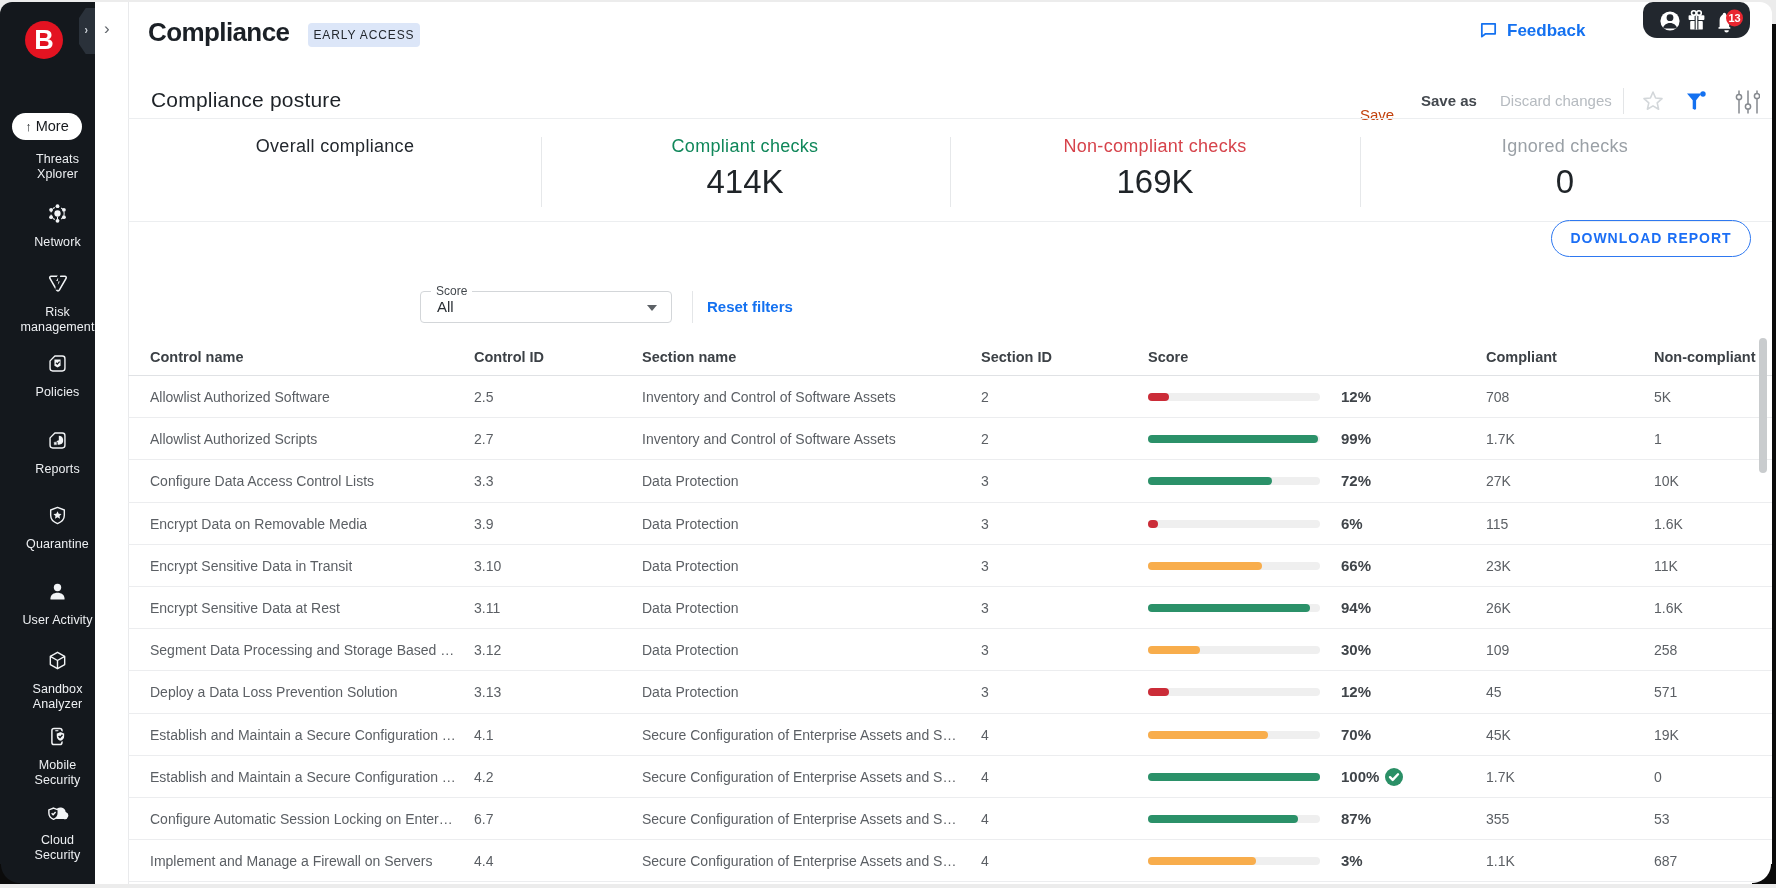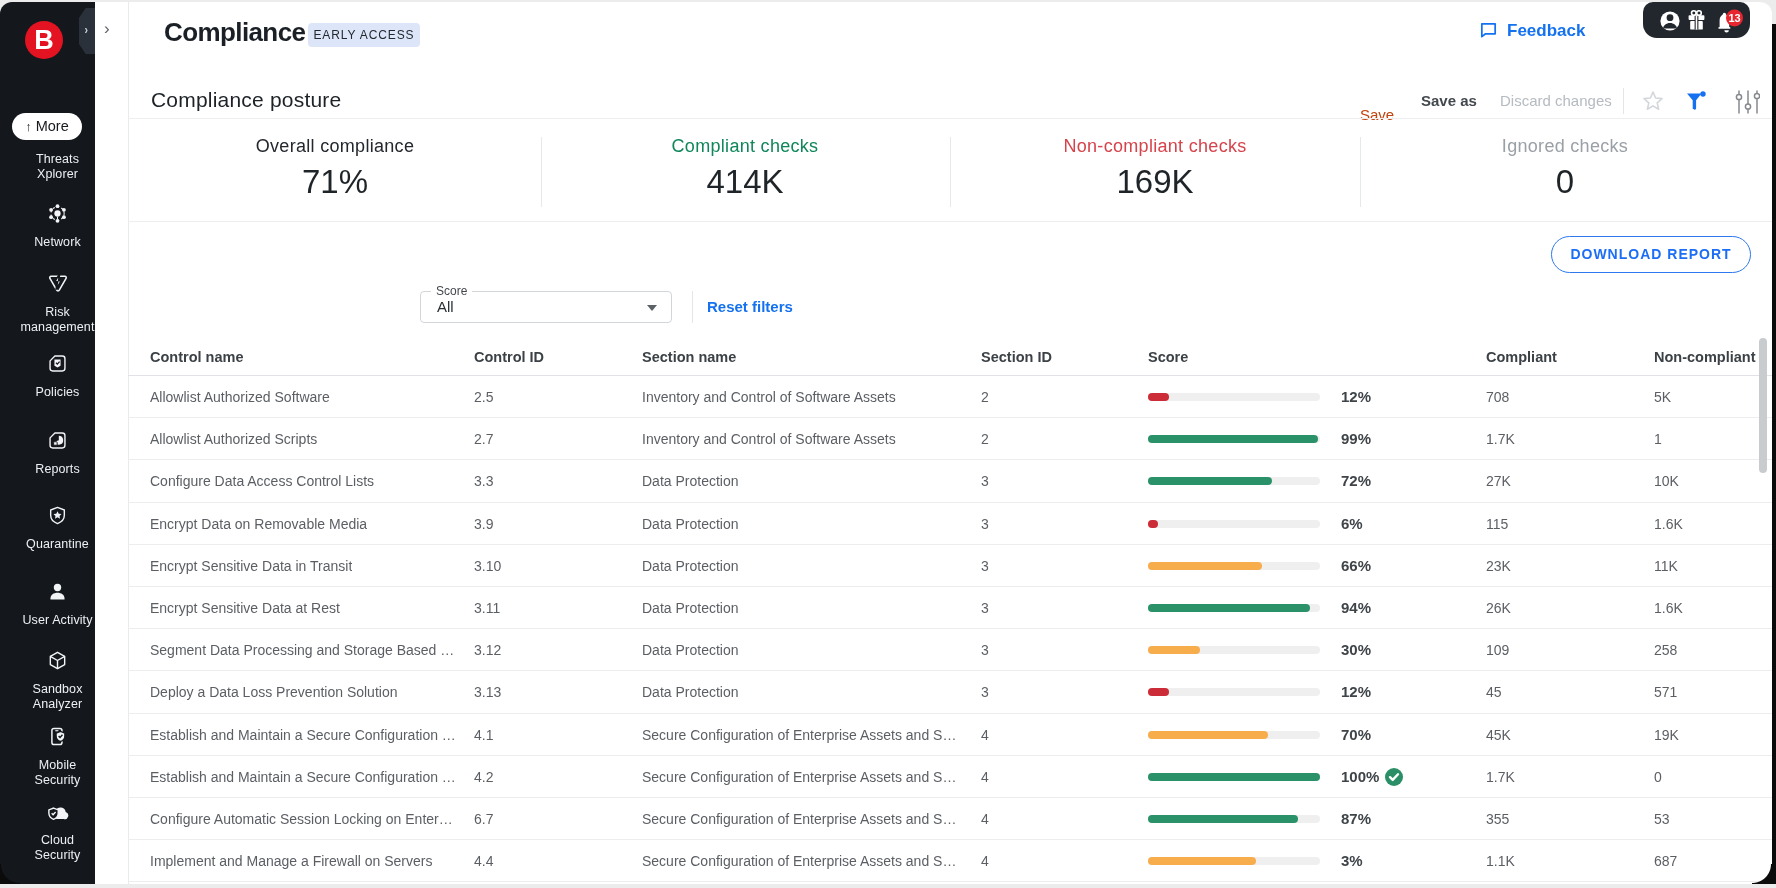--- a/index.html
+++ b/index.html
@@ -15,40 +15,40 @@
 .logo{position:absolute;left:25px;top:19px;width:38px;height:38px;border-radius:50%;background:#e31321;color:#fff;text-align:center;font-weight:bold;font-size:27px;line-height:38px;}
 .notch{position:absolute;left:79px;top:6px;width:16px;height:46px;background:#2a313a;clip-path:polygon(100% 0,100% 100%,42% 100%,0 78%,0 22%,42% 0);}
 .notch span{position:absolute;left:5px;top:14px;color:#cdd2d8;font-size:13px;font-weight:bold;transform:scaleX(.8);}
 .more{position:absolute;left:12px;top:111px;width:70px;height:27px;background:#fff;border-radius:13.5px;color:#16191d;font-size:14.5px;font-weight:normal;text-align:center;line-height:27px;}
 .mi{position:absolute;width:95px;text-align:center;color:#eef0f3;font-size:12.5px;line-height:14.5px;letter-spacing:.1px;padding-left:20px;}
 .mi svg{display:block;margin:0 auto;}
 
 .gap{position:absolute;left:95px;top:0;width:34px;height:882px;background:#fff;border-right:1px solid #e9eaec;}
 .chev2{position:absolute;left:104px;top:17px;width:18px;height:18px;color:#5f646a;font-size:17px;}
 
-.title{position:absolute;left:164px;top:15px;font-size:26px;font-weight:bold;letter-spacing:-.6px;color:#1b2026;text-align:right;}
+.title{position:absolute;left:148px;top:15px;font-size:26px;font-weight:bold;letter-spacing:-.6px;color:#1b2026;text-align:right;}
 .badge{position:absolute;left:308px;top:21px;width:112px;height:24px;background:#dce6f8;border-radius:4px;color:#23282e;font-size:12px;font-weight:normal;letter-spacing:.9px;text-align:center;line-height:24px;}
 .fb{position:absolute;left:1478px;top:18px;color:#1471f0;font-size:17px;font-weight:bold;}
 .fb svg{vertical-align:-4px;margin-right:8px;}
 .pill{position:absolute;left:1643px;top:0;width:107px;height:36px;background:#22272e;border-radius:10px 10px 14px 14px;}
 
 .h2{position:absolute;left:151px;top:86px;font-size:21px;font-weight:normal;color:#1d2227;letter-spacing:.2px;}
 .tb{position:absolute;top:90px;font-size:15px;}
 .save{left:1360px;color:#c2410c;margin-top:14px;}
 .saveas{left:1421px;color:#43484e;font-weight:bold;}
 .discard{left:1500px;color:#b6bbc0;}
 .vdiv{position:absolute;left:1623px;top:86px;width:1px;height:26px;background:#e3e5e7;}
 
 .stats{position:absolute;left:128px;top:116px;width:1644px;height:104px;border-top:1px solid #eceef0;border-bottom:1px solid #eceef0;}
 .st{position:absolute;top:0;width:410px;text-align:center;}
 .st .lb{font-size:18px;letter-spacing:.3px;margin-top:17px;}
 .st .vl{font-size:33px;color:#1f2428;margin-top:6px;}
 .sdiv{position:absolute;top:18px;width:1px;height:70px;background:#e6e8ea;}
 
-.dl{position:absolute;left:1551px;top:234px;width:200px;height:37px;border:1px solid #2e78f0;border-radius:18.5px;color:#1b6ef5;font-size:14px;font-weight:bold;letter-spacing:1px;text-align:center;line-height:35px;}
+.dl{position:absolute;left:1551px;top:218px;width:200px;height:37px;border:1px solid #2e78f0;border-radius:18.5px;color:#1b6ef5;font-size:14px;font-weight:bold;letter-spacing:1px;text-align:center;line-height:35px;}
 
 .fbox{position:absolute;top:289px;height:32px;border:1px solid #d3d6d9;border-radius:4px;}
 .flab{position:absolute;top:-8px;left:10px;background:#fff;padding:0 5px;font-size:12px;color:#43484d;font-weight:normal;}
 .fval{position:absolute;left:16px;top:0;line-height:30px;font-size:15px;color:#2a2f34;}
 .caret{position:absolute;top:13px;width:0;height:0;border-left:5.5px solid transparent;border-right:5.5px solid transparent;border-top:6.5px solid #5c6166;}
 .fdiv{position:absolute;left:692px;top:289px;width:1px;height:32px;background:#e4e6e8;}
 .reset{position:absolute;left:707px;top:296px;color:#1471f0;font-size:15px;font-weight:bold;}
 
 .th{position:absolute;left:128px;top:336px;width:1644px;height:38px;border-bottom:1px solid #e0e2e5;font-size:14.5px;font-weight:bold;color:#3c4146;}
 .th span{position:absolute;line-height:38px;}
@@ -205,21 +205,20 @@
         <line x1="108" y1="1.5" x2="108" y2="24.5"></line>
         <line x1="117" y1="1.5" x2="117" y2="24.5"></line>
 <circle cx="99" cy="8" r="2.6"></circle>
         <circle cx="108" cy="17.5" r="2.6"></circle>
         <circle cx="117" cy="7" r="2.6"></circle>
 </g>
     </svg>
   <div class="stats">
     <div class="st" style="left:2px">
         <div class="lb" style="color:#23282e">Overall compliance</div>
-        <div class="vl">71%</div>
       </div>
     <div class="st" style="left:412px">
         <div class="lb" style="color:#10875a">Compliant checks</div>
         <div class="vl">414K</div>
       </div>
     <div class="st" style="left:822px">
         <div class="lb" style="color:#d6434b">Non-compliant checks</div>
         <div class="vl">169K</div>
       </div>
     <div class="st" style="left:1232px">

